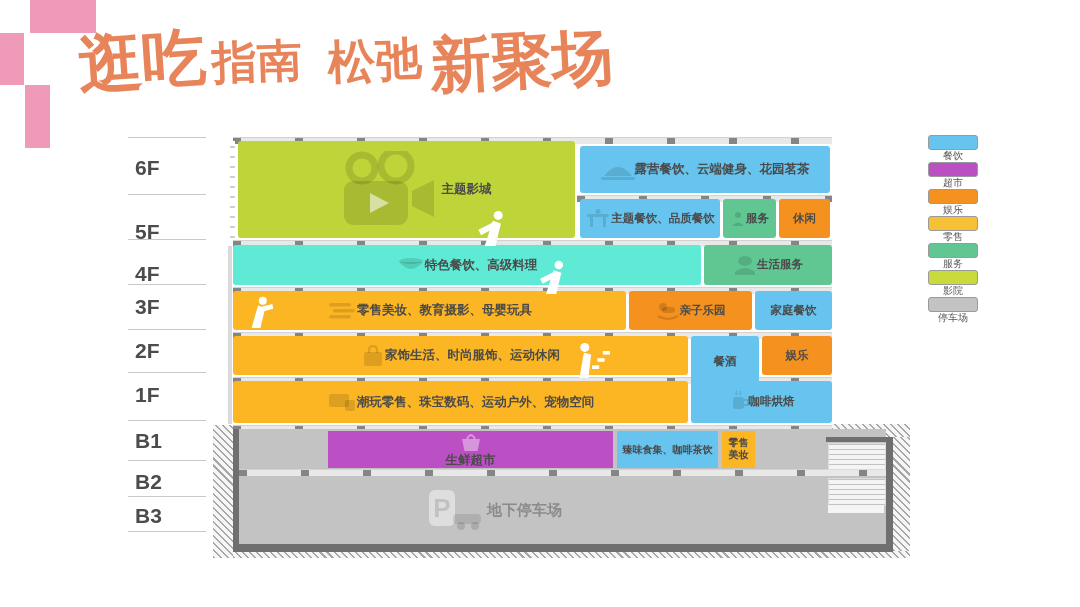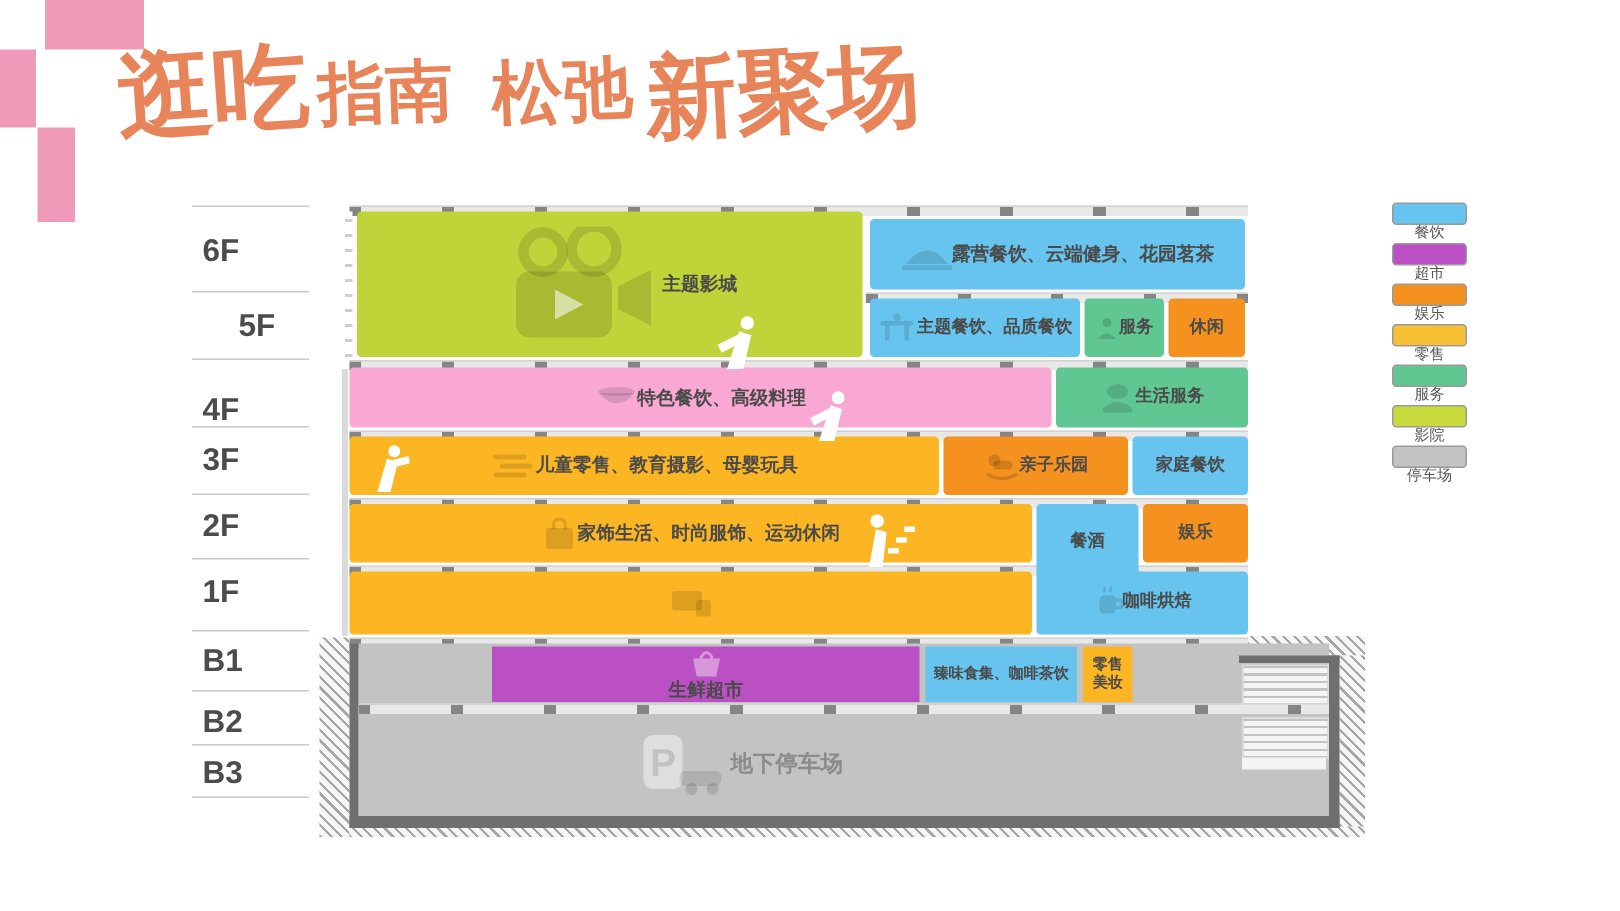--- a/index.html
+++ b/index.html
@@ -74,21 +74,21 @@
     <span class="t1">逛吃</span>
     <span class="t2">指南</span>
     <span class="t3">松弛</span>
     <span class="t4">新聚场</span>
   </div>
 
   <div>
     <div class="floor-line" style="top:137px;"></div>
     <div class="floor-label" style="top:156px;">6F</div>
     <div class="floor-line" style="top:194px;"></div>
-    <div class="floor-label" style="top:206px;margin-left:24px;">5F</div>
+    <div class="floor-label" style="top:220px;">5F</div>
     <div class="floor-line" style="top:239px;"></div>
     <div class="floor-label" style="top:262px;">4F</div>
     <div class="floor-line" style="top:284px;"></div>
     <div class="floor-label" style="top:295px;">3F</div>
     <div class="floor-line" style="top:329px;"></div>
     <div class="floor-label" style="top:339px;">2F</div>
     <div class="floor-line" style="top:372px;"></div>
     <div class="floor-label" style="top:383px;">1F</div>
     <div class="floor-line" style="top:420px;"></div>
     <div class="floor-label" style="top:429px;">B1</div>
@@ -143,42 +143,42 @@
       <svg class="emb" width="16" height="16" viewBox="0 0 16 16">
         <circle cx="8" cy="4" r="3" fill="rgba(0,0,0,.14)"></circle>
         <path d="M2 15 Q8 8 14 15 Z" fill="rgba(0,0,0,.14)"></path>
       </svg>
       <span class="lbl small-lbl">服务</span>
     </div>
     <div class="blk" style="left:779px;top:199px;width:51px;height:39px;background:#f5921f;">
       <span class="lbl small-lbl">休闲</span>
     </div>
 
-    <div class="blk" style="left:233px;top:245px;width:468px;height:40px;background:#f9a8d4;">
+    <div class="blk" style="left:233px;top:245px;width:468px;height:40px;background:#5eead4;">
       <svg class="emb" width="28" height="22" viewBox="0 0 28 22">
         <path d="M2 8 Q14 22 26 8 Z" fill="rgba(0,0,0,.12)"></path>
         <ellipse cx="14" cy="7" rx="12" ry="3" fill="rgba(0,0,0,.12)"></ellipse>
       </svg>
       <span class="lbl">特色餐饮、高级料理</span>
     </div>
     <div class="blk" style="left:704px;top:245px;width:128px;height:40px;background:#60c793;">
       <svg class="emb" width="24" height="22" viewBox="0 0 24 22">
         <ellipse cx="12" cy="7" rx="7" ry="5" fill="rgba(0,0,0,.12)"></ellipse>
         <path d="M2 18 Q12 10 22 18 L22 21 L2 21 Z" fill="rgba(0,0,0,.12)"></path>
       </svg>
       <span class="lbl small-lbl">生活服务</span>
     </div>
 
     <div class="blk" style="left:233px;top:291px;width:393px;height:39px;background:#fcb624;">
       <svg class="emb" width="30" height="20" viewBox="0 0 30 20">
         <rect x="2" y="2" width="22" height="3.4" rx="1.7" fill="rgba(0,0,0,.12)"></rect>
         <rect x="6" y="8" width="22" height="3.4" rx="1.7" fill="rgba(0,0,0,.12)"></rect>
         <rect x="2" y="14" width="22" height="3.4" rx="1.7" fill="rgba(0,0,0,.12)"></rect>
       </svg>
-      <span class="lbl">儿童零售、教育摄影、母婴玩具</span>
+      <span class="lbl">零售美妆、教育摄影、母婴玩具</span>
     </div>
     <div class="blk" style="left:629px;top:291px;width:123px;height:39px;background:#f5921f;">
       <svg class="emb" width="24" height="20" viewBox="0 0 24 20">
         <circle cx="7" cy="6" r="4" fill="rgba(0,0,0,.14)"></circle>
         <rect x="6" y="6" width="13" height="6" rx="3" fill="rgba(0,0,0,.14)"></rect>
         <path d="M2 15 Q12 21 22 15" fill="none" stroke="rgba(0,0,0,.14)" stroke-width="2.4"></path>
       </svg>
       <span class="lbl small-lbl">亲子乐园</span>
     </div>
     <div class="blk" style="left:755px;top:291px;width:77px;height:39px;background:#66c4ef;">
@@ -197,20 +197,21 @@
     </div>
     <div class="blk" style="left:762px;top:336px;width:70px;height:39px;background:#f5921f;">
       <span class="lbl small-lbl">娱乐</span>
     </div>
 
     <div class="blk" style="left:233px;top:381px;width:455px;height:42px;background:#fcb624;">
       <svg class="emb" width="30" height="22" viewBox="0 0 30 22">
         <rect x="2" y="3" width="20" height="13" rx="2" fill="rgba(0,0,0,.12)"></rect>
         <rect x="18" y="9" width="10" height="11" rx="2" fill="rgba(0,0,0,.12)"></rect>
       </svg>
+      <span class="lbl">潮玩零售、珠宝数码、运动户外、宠物空间</span>
     </div>
     <div class="blk" style="left:691px;top:381px;width:141px;height:42px;background:#66c4ef;">
       <svg class="emb" width="20" height="22" viewBox="0 0 20 22">
         <rect x="4" y="6" width="11" height="12" rx="3" fill="rgba(0,0,0,.12)"></rect>
         <path d="M15 9 h4 v5 h-4" fill="none" stroke="rgba(0,0,0,.12)" stroke-width="2"></path>
         <path d="M7 4 q1-2 0-4 M11 4 q1-2 0-4" stroke="rgba(0,0,0,.12)" stroke-width="1.6" fill="none"></path>
       </svg>
       <span class="lbl small-lbl">咖啡烘焙</span>
     </div>
 
@@ -235,21 +236,21 @@
     <div class="blk" style="left:328px;top:431px;width:285px;height:37px;background:#ba50c3;border-radius:0;flex-direction:column;">
       <svg class="emb" width="24" height="22" viewBox="0 0 24 22">
         <path d="M3 8 h18 l-2.5 12 h-13 Z" fill="rgba(255,255,255,.4)"></path>
         <path d="M8 8 q4-8 8 0" fill="none" stroke="rgba(255,255,255,.4)" stroke-width="2"></path>
       </svg>
       <span class="lbl">生鲜超市</span>
     </div>
     <div class="blk" style="left:617px;top:431px;width:101px;height:37px;background:#66c4ef;border-radius:0;">
       <span class="lbl tiny-lbl" style="white-space:nowrap;">臻味食集、咖啡茶饮</span>
     </div>
-    <div class="blk" style="left:722px;top:431px;width:33px;height:37px;background:#fcb624;border-radius:0;">
+    <div class="blk" style="left:722px;top:431px;width:33px;height:37px;background:#fcb624;border-radius:0;font-family:Liberation Mono, monospace;">
       <span class="lbl tiny-lbl wrap2">零售美妆</span>
     </div>
 
     <div class="blk" style="left:239px;top:476px;width:647px;height:68px;background:transparent;padding-right:140px;box-sizing:border-box;">
       <svg class="emb" width="64" height="44" viewBox="0 0 64 44">
         <rect x="6" y="2" width="26" height="36" rx="6" fill="rgba(255,255,255,.45)"></rect>
         <text x="19" y="29" text-anchor="middle" font-size="26" font-weight="bold" fill="rgba(0,0,0,.13)" font-family="Liberation Sans, sans-serif">P</text>
         <rect x="30" y="26" width="28" height="10" rx="4" fill="rgba(0,0,0,.10)"></rect>
         <circle cx="38" cy="38" r="4" fill="rgba(0,0,0,.12)"></circle>
         <circle cx="52" cy="38" r="4" fill="rgba(0,0,0,.12)"></circle>

